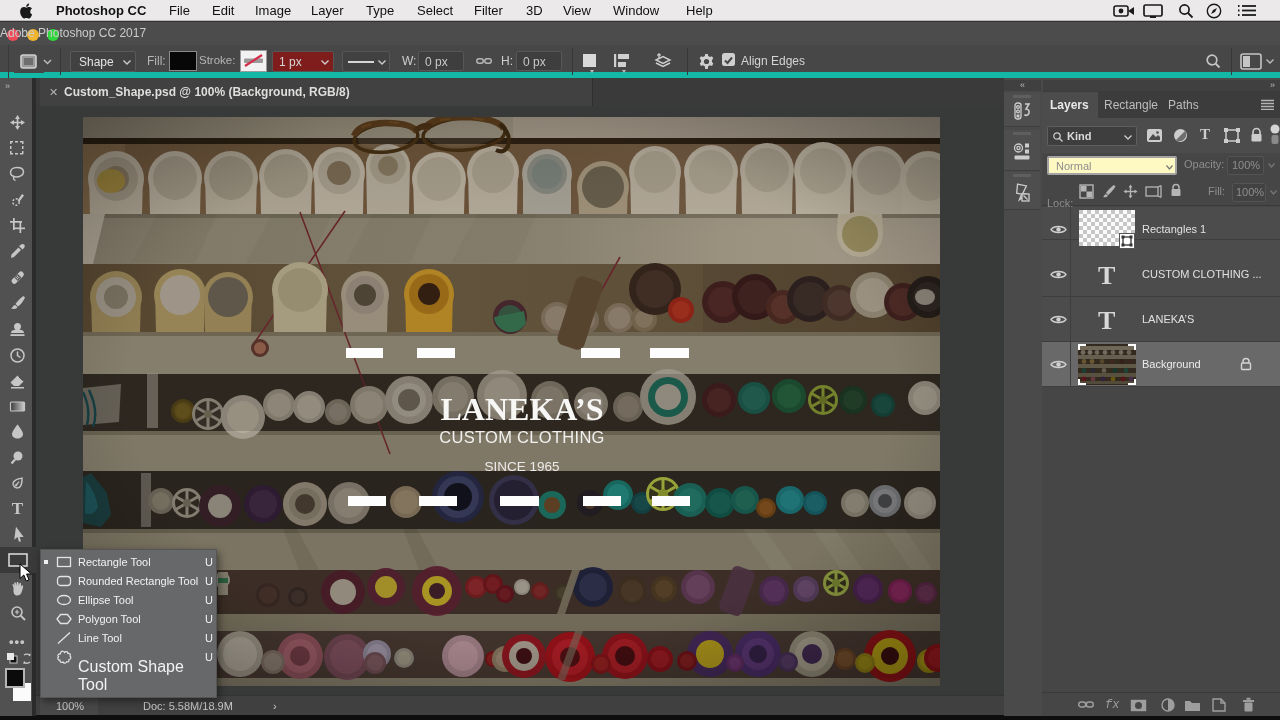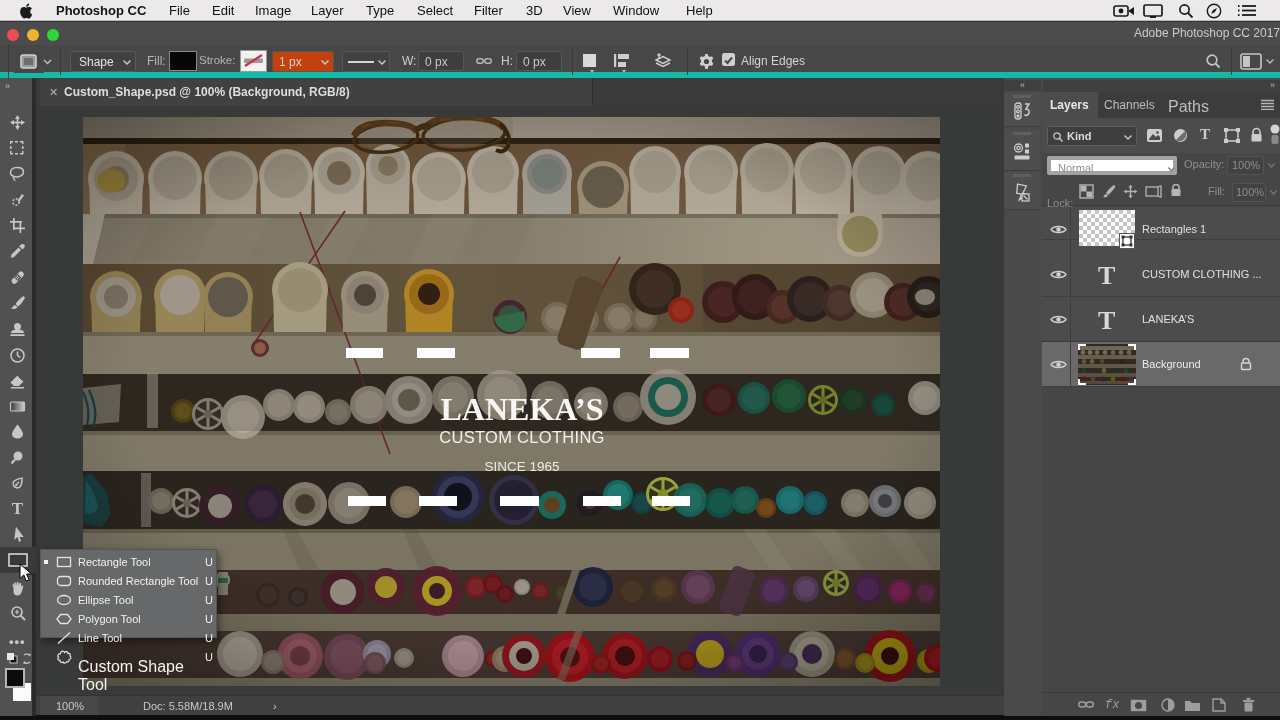--- a/index.html
+++ b/index.html
@@ -50,21 +50,21 @@
           <path d="M1 6.5 H2.5"></path>
           <path d="M1 11 H2.5"></path>
         </g>
       </svg>
 </div>
 
 <div class="abs" style="left:0;top:22px;width:1280px;height:23px;background:#4c4c4c">
  <div class="abs" style="left:7px;top:7px;width:12px;height:12px;border-radius:50%;background:#ed4b57"></div>
  <div class="abs" style="left:27px;top:7px;width:12px;height:12px;border-radius:50%;background:#f0b42e"></div>
  <div class="abs" style="left:47px;top:7px;width:12px;height:12px;border-radius:50%;background:#2fd73c"></div>
- <div class="abs" style="left:0;top:4px;width:1280px;text-align:right;font-size:12px;color:#cbcbcb">Adobe Photoshop CC 2017</div>
+ <div class="abs" style="left:0;top:4px;width:1280px;text-align:left;font-size:12px;color:#cbcbcb">Adobe Photoshop CC 2017</div>
 </div>
 
 <div class="abs" style="left:0;top:45px;width:1280px;height:33px;background:#474747;border-bottom:6px solid #14b8a6">
  <div class="abs" style="left:8px;top:0;width:1px;height:33px;background:#3a3a3a"></div>
  <div class="abs" style="left:14px;top:5px;width:30px;height:23px;background:#474747"></div>
  <svg class="abs" style="left:20px;top:9px" width="17" height="15" viewBox="0 0 17 15">
         <rect x="1" y="1" width="15" height="13" rx="2" fill="#9a9a9a" stroke="#cfcfcf" stroke-width="1.6"></rect>
         <rect x="4" y="4" width="9" height="7" fill="#6e6e6e"></rect>
       </svg>
  <svg class="abs" style="left:43px;top:14px" width="9" height="6" viewBox="0 0 9 6">
@@ -77,21 +77,21 @@
           <path d="M0.5 0.5 L4 4 L7.5 0.5" stroke="#ccc" stroke-width="1.4" fill="none"></path>
         </svg>
  </div>
  <div class="abs" style="left:147px;top:9px;font-size:12px;color:#b5b5b5">Fill:</div>
  <div class="abs" style="left:169px;top:6px;width:28px;height:20px;background:#070707;border:1.5px solid #8a8a8a"></div>
  <div class="abs" style="left:199px;top:9px;font-size:11.5px;color:#b5b5b5">Stroke:</div>
  <div class="abs" style="left:240px;top:5px;width:27px;height:22px;background:#f2f2f2;border:1.5px solid #9a9a9a"><svg width="25" height="19" viewBox="0 0 25 19">
           <rect x="3" y="7.5" width="19" height="4.5" rx="1" fill="#9a9a9a"></rect>
           <path d="M4 15 L21 4" stroke="#d2304a" stroke-width="2.4"></path>
         </svg></div>
- <div class="abs" style="left:272px;top:6px;width:62px;height:21px;background:#c2410c;border:1px solid #565656;border-radius:2px">
+ <div class="abs" style="left:272px;top:6px;width:62px;height:21px;background:#7f1d1d;border:1px solid #565656;border-radius:2px">
    <div class="abs" style="left:6px;top:3px;font-size:12px;color:#d5d5d5">1 px</div>
    <svg class="abs" style="left:48px;top:8px" width="8" height="5" viewBox="0 0 8 5">
           <path d="M0.5 0.5 L4 4 L7.5 0.5" stroke="#ccc" stroke-width="1.4" fill="none"></path>
         </svg>
  </div>
  <div class="abs" style="left:342px;top:6px;width:48px;height:21px;background:#414141;border:1px solid #565656;border-radius:2px">
    <div class="abs" style="left:5px;top:9px;width:26px;height:2px;background:#d5d5d5"></div>
    <svg class="abs" style="left:35px;top:8px" width="8" height="5" viewBox="0 0 8 5">
           <path d="M0.5 0.5 L4 4 L7.5 0.5" stroke="#ccc" stroke-width="1.4" fill="none"></path>
         </svg>
@@ -803,22 +803,22 @@
             <path d="M4 3 L13 3 L11 11 L15 11 L9 18 L10 12 L5 12 Z" transform="rotate(12 9 10)"></path>
             <rect x="10" y="12" width="7" height="7" fill="#4a4a4a" stroke="#cdcdcd"></rect>
             <path d="M11.5 13.5 L15.5 17.5"></path>
           </g>
         </svg>
       </div>
 <div class="abs" style="left:38px;top:13px;width:238px;height:625px;background:#464646">
 <div class="abs" style="left:0;top:0;width:238px;height:27px;background:#3c3c3c">
 <div class="abs" style="left:0;top:1px;width:56px;height:26px;background:#4c4c4c"></div>
 <div class="abs" style="left:8px;top:7px;font-size:12px;font-weight:bold;color:#e8e8e8">Layers</div>
-<div class="abs" style="left:62px;top:7px;font-size:12px;color:#bdbdbd">Channels</div>
-<div class="abs" style="left:126px;top:7px;font-size:16px;color:#bdbdbd">Paths</div>
+<div class="abs" style="left:62px;top:7px;font-size:12px;color:#bdbdbd">Rectangle</div>
+<div class="abs" style="left:126px;top:7px;font-size:12px;color:#bdbdbd">Paths</div>
 <svg class="abs" style="left:219px;top:8px" width="13" height="11" viewBox="0 0 13 11">
             <g stroke="#b5b5b5" stroke-width="1.6">
               <path d="M0 1.5 H13 M0 4.5 H13 M0 7.5 H13 M0 10.5 H13"></path>
             </g>
           </svg>
 </div>
 <div class="abs" style="left:0;top:27px;width:238px;height:35px;background:#4c4c4c">
 <div class="abs" style="left:5px;top:8px;width:90px;height:20px;background:#3e3e3e;border:1px solid #5e5e5e;border-radius:2px">
             <svg class="abs" style="left:4px;top:4px" width="12" height="12" viewBox="0 0 12 12">
               <circle cx="5" cy="5" r="3.2" fill="none" stroke="#c9c9c9" stroke-width="1.3"></circle>
@@ -851,21 +851,21 @@
 <svg class="abs" style="left:208px;top:9px" width="13" height="16" viewBox="0 0 13 16">
             <path d="M3 7 V5 a3.5 3.5 0 0 1 7 0 v2" fill="none" stroke="#cdcdcd" stroke-width="1.6"></path>
             <rect x="1.5" y="7" width="10" height="7.5" rx="1" fill="#cdcdcd"></rect>
           </svg>
 <svg class="abs" style="left:228px;top:6px" width="10" height="22" viewBox="0 0 10 22">
             <circle cx="5" cy="5" r="4.5" fill="#d5d5d5"></circle>
             <rect x="1.5" y="11" width="7" height="9" rx="2" fill="#8a8a8a"></rect>
           </svg>
 </div>
 <div class="abs" style="left:0;top:62px;width:238px;height:26px;background:#464646">
-<div class="abs" style="left:5px;top:3px;width:130px;height:19px;background:#ffffff;border:4px solid #a3a3a3;border-radius:2px">
+<div class="abs" style="left:5px;top:3px;width:130px;height:19px;background:#fef9c3;border:2px solid #a3a3a3;border-radius:2px">
             <span style="position:absolute;left:7px;top:2px;font-size:11px;color:#8e8e8e">Normal</span>
             <svg class="abs" style="left:117px;top:7px" width="7" height="5" viewBox="0 0 7 5">
               <path d="M0.5 0.5 L3.5 4 L6.5 0.5" stroke="#777" stroke-width="1.2" fill="none"></path>
             </svg>
           </div>
 <span style="position:absolute;left:142px;top:5px;font-size:11px;color:#8e8e8e">Opacity:</span>
 <div class="abs" style="left:185px;top:3px;width:37px;height:19px;background:#424242;border:1px solid #535353;border-radius:2px">
             <span style="position:absolute;left:4px;top:2px;font-size:11px;color:#8e8e8e">100%</span>
           </div>
 <svg class="abs" style="left:226px;top:10px" width="7" height="5" viewBox="0 0 7 5">
@@ -1092,21 +1092,21 @@
 <svg class="abs" style="left:200px;top:4px" width="13" height="15" viewBox="0 0 13 15">
             <g fill="#9e9e9e">
               <rect x="1" y="3" width="11" height="2"></rect>
               <rect x="2.5" y="5.5" width="8" height="9" rx="1"></rect>
               <rect x="4.5" y="0.8" width="4" height="2"></rect>
             </g>
           </svg>
 </div>
 </div>
 </div>
-    <div class="abs" style="left:40px;top:549px;width:177px;height:89px;background:#666869;border:1px solid #555;box-shadow:2px 3px 8px rgba(0,0,0,0.45)">
+    <div class="abs" style="left:40px;top:549px;width:177px;height:149px;background:#666869;border:1px solid #555;box-shadow:2px 3px 8px rgba(0,0,0,0.45)">
 <div class="abs" style="left:3px;top:10px;width:4px;height:4px;background:#f0f0f0"></div>
 <svg class="abs" style="left:15px;top:5px" width="16" height="14" viewBox="0 0 16 14">
         <rect x="1.5" y="2.5" width="13" height="9" fill="none" stroke="#e4e4e4" stroke-width="1.3"></rect>
       </svg>
 <div class="abs" style="left:37px;top:6px;font-size:11px;color:#f2f2f2">Rectangle Tool</div>
 <div class="abs" style="left:164px;top:6px;font-size:11px;color:#f2f2f2">U</div>
 <svg class="abs" style="left:15px;top:24px" width="16" height="14" viewBox="0 0 16 14">
         <rect x="1.5" y="2.5" width="13" height="9" rx="3" fill="none" stroke="#e4e4e4" stroke-width="1.3"></rect>
       </svg>
 <div class="abs" style="left:37px;top:25px;font-size:11px;color:#f2f2f2">Rounded Rectangle Tool</div>

